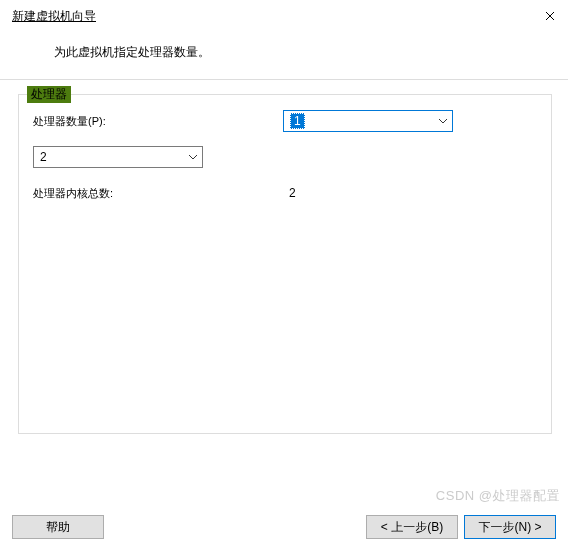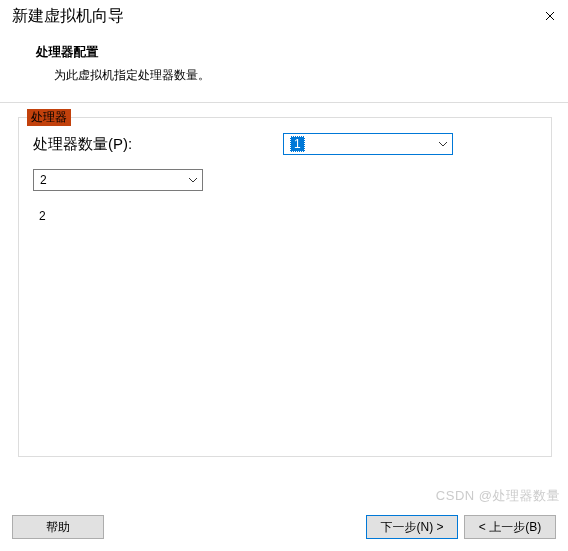--- a/index.html
+++ b/index.html
@@ -14,21 +14,21 @@
     overflow: hidden;
     position: relative;
   }
   .titlebar {
     display: flex;
     align-items: center;
     justify-content: space-between;
     height: 32px;
     padding: 0 12px;
   }
-  .titlebar-title { font-size: 16px; }
+  .titlebar-title { font-size: 12px; text-decoration: underline; }
   .close-icon {
     width: 12px; height: 12px;
     cursor: default;
     display: inline-flex;
     align-items: center; justify-content: center;
   }
   .header-area {
     padding: 12px 36px 18px 36px;
     border-bottom: 1px solid #ddd;
   }
@@ -40,33 +40,33 @@
   .fieldset {
     border: 1px solid #ddd;
     padding: 14px 14px 10px 14px;
     position: relative;
     height: 340px;
   }
   .fieldset-legend {
     position: absolute;
     top: -9px;
     left: 8px;
-    background: #c2410c;
+    background: #4d7c0f;
     padding: 0 4px;
     font-size: 12px;
   }
   .row {
     display: flex;
     align-items: center;
     margin-bottom: 12px;
     height: 24px;
   }
   .row-label {
     width: 250px;
-    font-size: 15px;
+    font-size: 11px;
   }
   .combo {
     width: 170px;
     height: 22px;
     border: 1px solid #7a7a7a;
     display: flex;
     align-items: center;
     justify-content: space-between;
     padding: 0 4px 0 6px;
     font-size: 12px;
@@ -134,21 +134,20 @@
 <div class="titlebar">
   <span class="titlebar-title">新建虚拟机向导</span>
   <span class="close-icon">
     <svg viewBox="0 0 10 10" width="10" height="10">
         <path d="M1 1 L9 9 M9 1 L1 9" stroke="#000" stroke-width="1" fill="none"></path>
       </svg>
   </span>
 </div>
 
 <div class="header-area">
-  <div class="header-title">处理器配置</div>
   <div class="header-sub">为此虚拟机指定处理器数量。</div>
 </div>
 
 <div class="content">
   <div class="fieldset">
     <span class="fieldset-legend">处理器</span>
 
     <div class="row">
       <span class="row-label">处理器数量(P):</span>
       <div class="combo active">
@@ -166,25 +165,26 @@
         <span class="combo-value">2</span>
         <span class="chevron">
           <svg viewBox="0 0 10 6" width="10" height="6">
               <path d="M1 1 L5 5 L9 1" stroke="#333" stroke-width="1" fill="none"></path>
             </svg>
         </span>
       </div>
     </div>
 
     <div class="row">
+      <span class="row-label">处理器内核总数:</span>
       <span class="static-value">2</span>
     </div>
   </div>
 </div>
 
-<div class="watermark">CSDN @处理器数量</div>
+<div class="watermark">CSDN @处理器配置</div>
 
 <div class="button-bar">
   <div class="btn help-btn">帮助</div>
   <div class="spacer"></div>
+  <div class="btn">&lt; 上一步(B)</div>
   <div class="btn default">下一步(N) &gt;</div>
-  <div class="btn">&lt; 上一步(B)</div>
 </div>
 
 </body></html>

